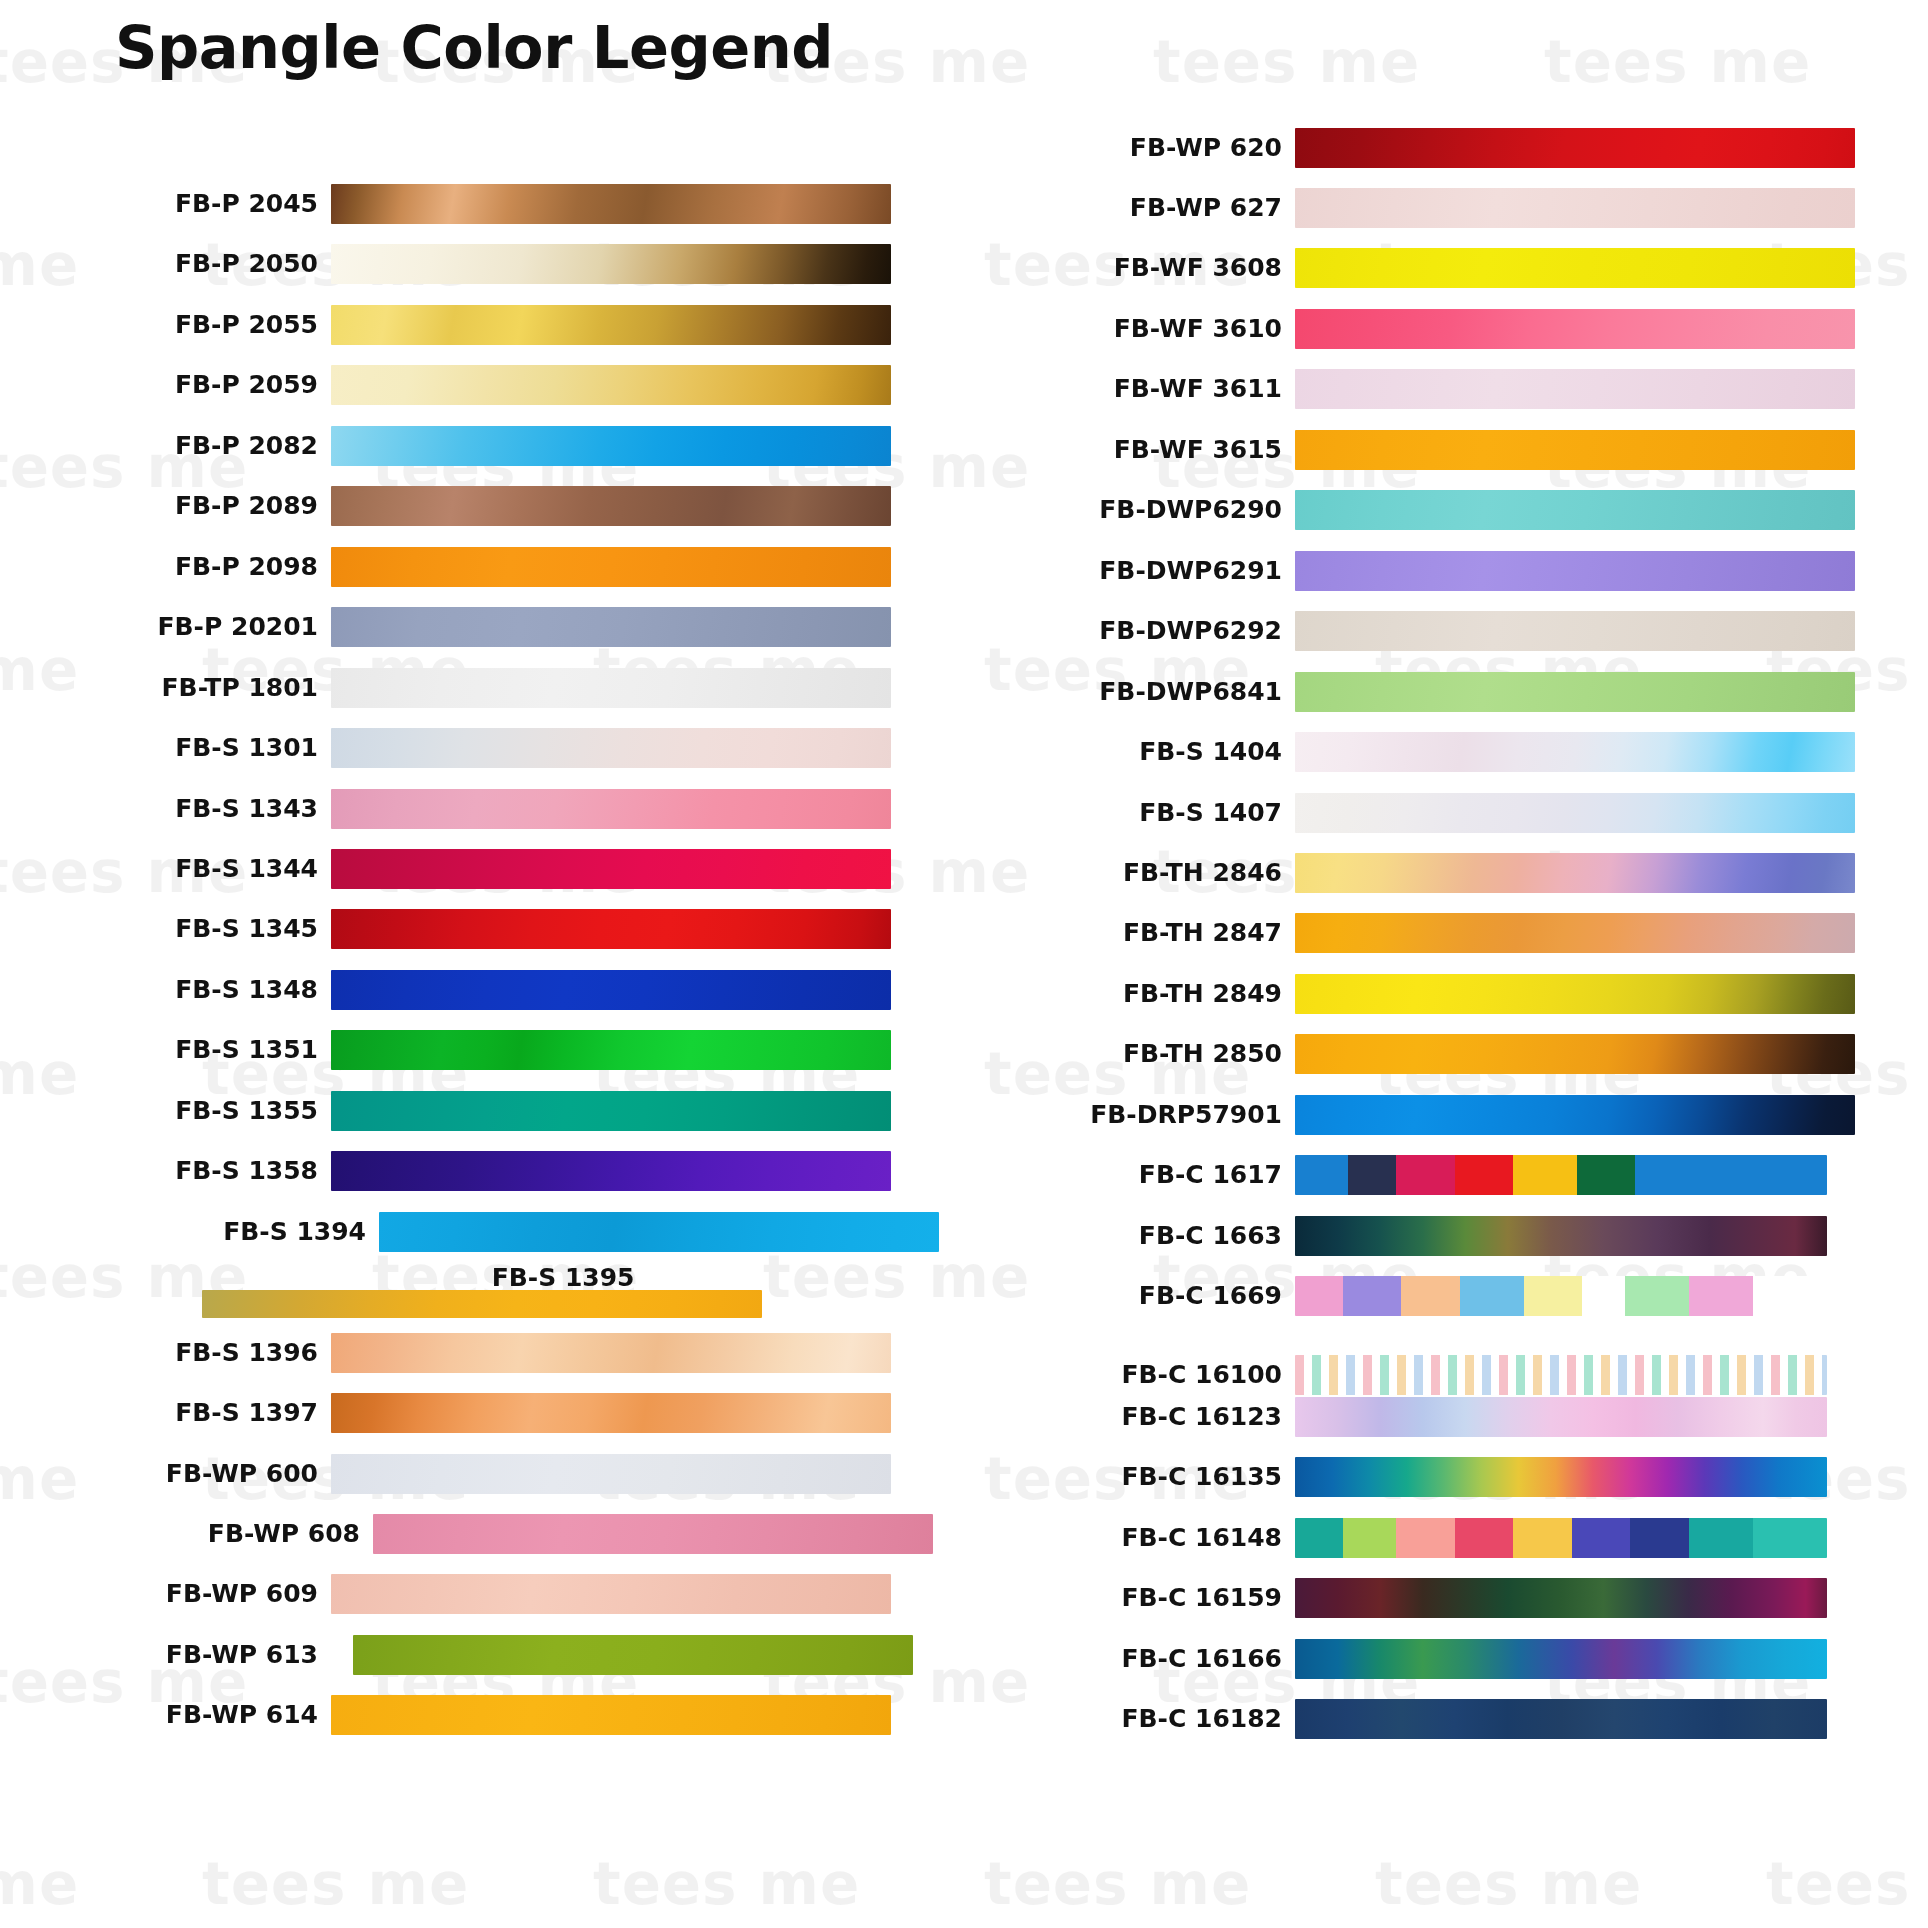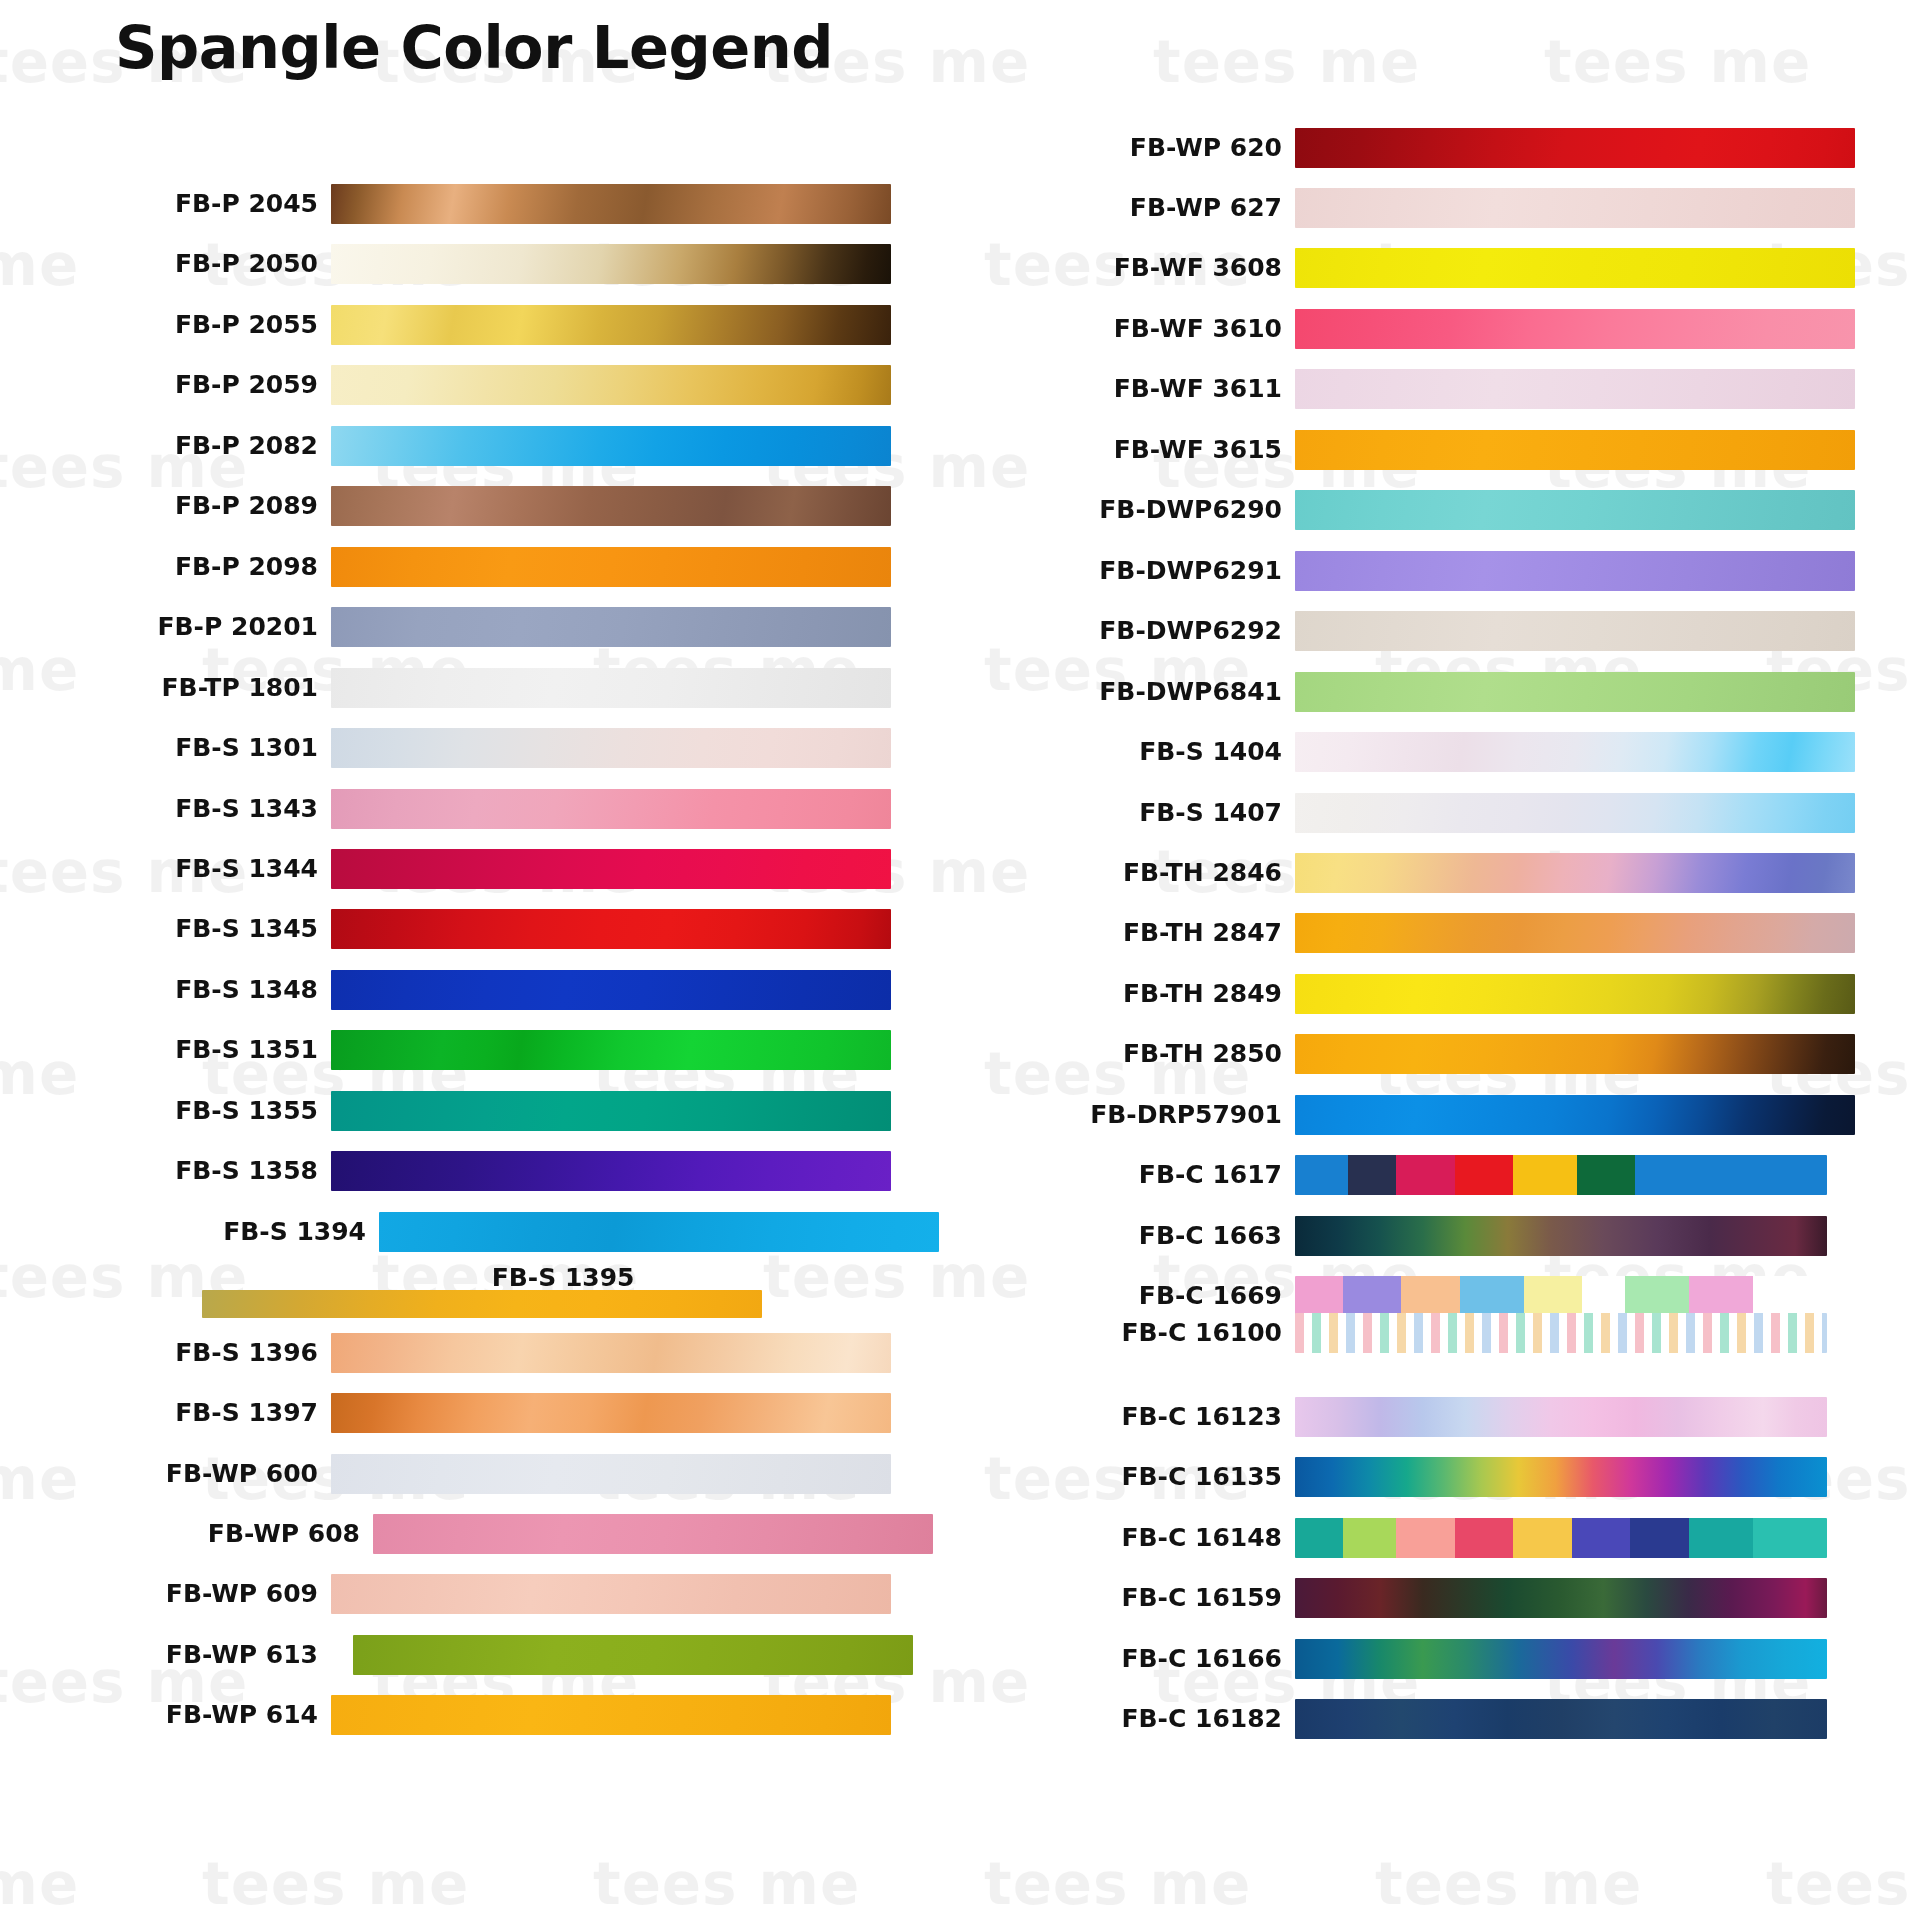--- a/index.html
+++ b/index.html
@@ -333,21 +333,21 @@
       <div class="swatch-bar bar-w-short" style="background: linear-gradient(90deg, rgb(24, 128, 208) 0%, rgb(24, 128, 208) 10%, rgb(40, 48, 80) 10%, rgb(40, 48, 80) 19%, rgb(216, 28, 88) 19%, rgb(216, 28, 88) 30%, rgb(232, 24, 32) 30%, rgb(232, 24, 32) 41%, rgb(246, 192, 20) 41%, rgb(246, 192, 20) 53%, rgb(14, 106, 58) 53%, rgb(14, 106, 58) 64%, rgb(24, 128, 208) 64%, rgb(24, 128, 208) 100%);"></div>
     </div>
     <div class="swatch-row" style="top: 1209px;">
       <div class="swatch-label">FB-C 1663</div>
       <div class="swatch-bar bar-w-short" style="background: linear-gradient(90deg, rgb(10, 42, 58) 0%, rgb(14, 58, 72) 8%, rgb(22, 82, 78) 16%, rgb(42, 110, 74) 24%, rgb(90, 138, 58) 32%, rgb(138, 122, 58) 40%, rgb(122, 90, 74) 48%, rgb(106, 74, 90) 58%, rgb(90, 58, 90) 68%, rgb(74, 42, 74) 78%, rgb(90, 42, 70) 86%, rgb(106, 42, 66) 94%, rgb(58, 26, 42) 100%);"></div>
     </div>
     <div class="swatch-row" style="top: 1269px;">
       <div class="swatch-label">FB-C 1669</div>
       <div class="swatch-bar bar-w-short" style="background: linear-gradient(90deg, rgb(240, 160, 208) 0%, rgb(240, 160, 208) 9%, rgb(154, 138, 224) 9%, rgb(154, 138, 224) 20%, rgb(248, 192, 144) 20%, rgb(248, 192, 144) 31%, rgb(110, 192, 232) 31%, rgb(110, 192, 232) 43%, rgb(246, 240, 160) 43%, rgb(246, 240, 160) 54%, rgb(255, 255, 255) 54%, rgb(255, 255, 255) 62%, rgb(168, 232, 176) 62%, rgb(168, 232, 176) 74%, rgb(240, 168, 216) 74%, rgb(240, 168, 216) 86%, rgb(255, 255, 255) 86%, rgb(255, 255, 255) 100%);"></div>
     </div>
-    <div class="swatch-row" style="top: 1306px;">
+    <div class="swatch-row" style="top: 1348px;">
       <div class="swatch-label">FB-C 16100</div>
       <div class="swatch-bar bar-w-short" style="background: repeating-linear-gradient(90deg, rgb(246, 192, 200) 0px, rgb(246, 192, 200) 9.4px, rgb(255, 255, 255) 9.4px, rgb(255, 255, 255) 17px, rgb(168, 228, 208) 17px, rgb(168, 228, 208) 26px, rgb(255, 255, 255) 26px, rgb(255, 255, 255) 34px, rgb(246, 216, 168) 34px, rgb(246, 216, 168) 43px, rgb(255, 255, 255) 43px, rgb(255, 255, 255) 51px, rgb(192, 216, 240) 51px, rgb(192, 216, 240) 60px, rgb(255, 255, 255) 60px, rgb(255, 255, 255) 68px);"></div>
     </div>
     <div class="swatch-row" style="top: 1390px;">
       <div class="swatch-label">FB-C 16123</div>
       <div class="swatch-bar bar-w-short" style="background: linear-gradient(90deg, rgb(232, 200, 236) 0%, rgb(216, 192, 232) 8%, rgb(192, 184, 232) 16%, rgb(184, 200, 236) 24%, rgb(200, 216, 240) 32%, rgb(224, 208, 236) 40%, rgb(240, 200, 232) 48%, rgb(244, 192, 228) 56%, rgb(240, 184, 224) 64%, rgb(232, 192, 228) 72%, rgb(240, 204, 232) 80%, rgb(244, 216, 236) 88%, rgb(240, 202, 230) 94%, rgb(238, 196, 228) 100%);"></div>
     </div>
     <div class="swatch-row" style="top: 1450px;">
       <div class="swatch-label">FB-C 16135</div>
       <div class="swatch-bar bar-w-short" style="background: linear-gradient(90deg, rgb(10, 88, 160) 0%, rgb(12, 106, 176) 7%, rgb(14, 138, 168) 14%, rgb(22, 168, 140) 21%, rgb(90, 184, 112) 28%, rgb(168, 200, 80) 35%, rgb(232, 200, 56) 42%, rgb(240, 160, 64) 49%, rgb(232, 88, 106) 56%, rgb(208, 56, 154) 63%, rgb(160, 40, 176) 70%, rgb(92, 56, 184) 77%, rgb(42, 88, 192) 84%, rgb(16, 120, 200) 91%, rgb(10, 144, 208) 100%);"></div>

